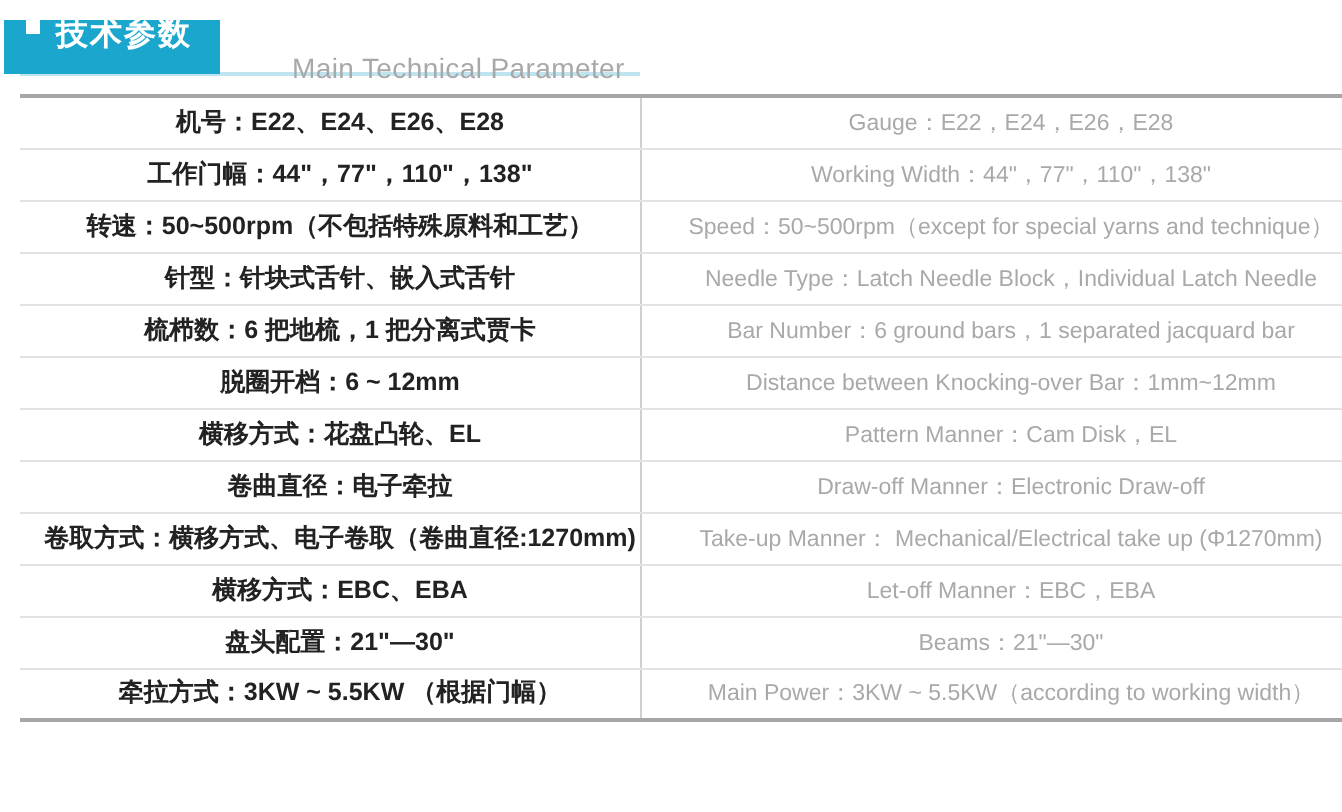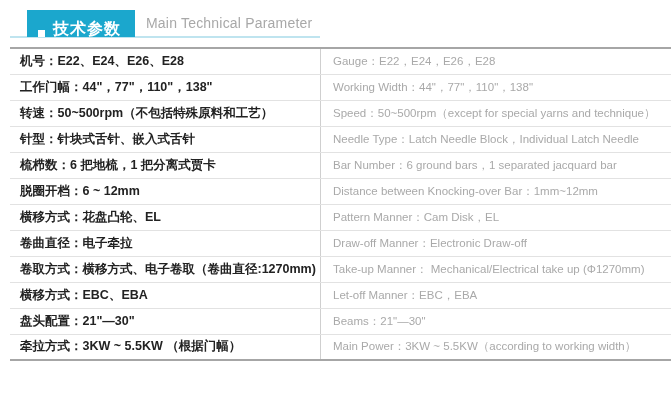--- a/index.html
+++ b/index.html
@@ -24,27 +24,27 @@
   .header-underline {
     position: absolute;
     left: 10px;
     top: 36px;
     width: 310px;
     height: 2px;
     background: #bfe4ef;
   }
   .header-banner {
     position: absolute;
-    left: 27px;
+    left: 2px;
     top: 10px;
     height: 27px;
     padding: 0 14px 0 11px;
     background: #1ba7cd;
     display: flex;
-    align-items: flex-end;
+    align-items: flex-start;
     box-sizing: border-box;
   }
   .banner-bullet {
     width: 7px;
     height: 7px;
     background: #ffffff;
     display: inline-block;
     margin-right: 8px;
     flex: none;
   }
@@ -52,21 +52,21 @@
     color: #ffffff;
     font-size: 16px;
     font-weight: bold;
     letter-spacing: 1px;
     line-height: 1;
     white-space: nowrap;
   }
   .header-subtitle {
     position: absolute;
     left: 146px;
-    top: 15px;
+    top: 26px;
     font-size: 14px;
     color: #a8a8a8;
     letter-spacing: 0.2px;
     white-space: nowrap;
   }
 
   
   .spec-table-wrap {
     position: absolute;
     left: 10px;
@@ -82,20 +82,21 @@
   }
   .spec-table tr {
     height: 26px;
   }
   .spec-table td {
     border-bottom: 1px solid #e2e2e2;
     padding: 0 0 0 10px;
     vertical-align: middle;
     white-space: nowrap;
     overflow: hidden;
+    text-align: center;
   }
   .spec-table tr:last-child td {
     border-bottom: none;
   }
   .col-cn {
     width: 300px;
     border-right: 1px solid #cfcfcf;
     font-size: 12.5px;
     color: #222222;
     font-weight: bold;

